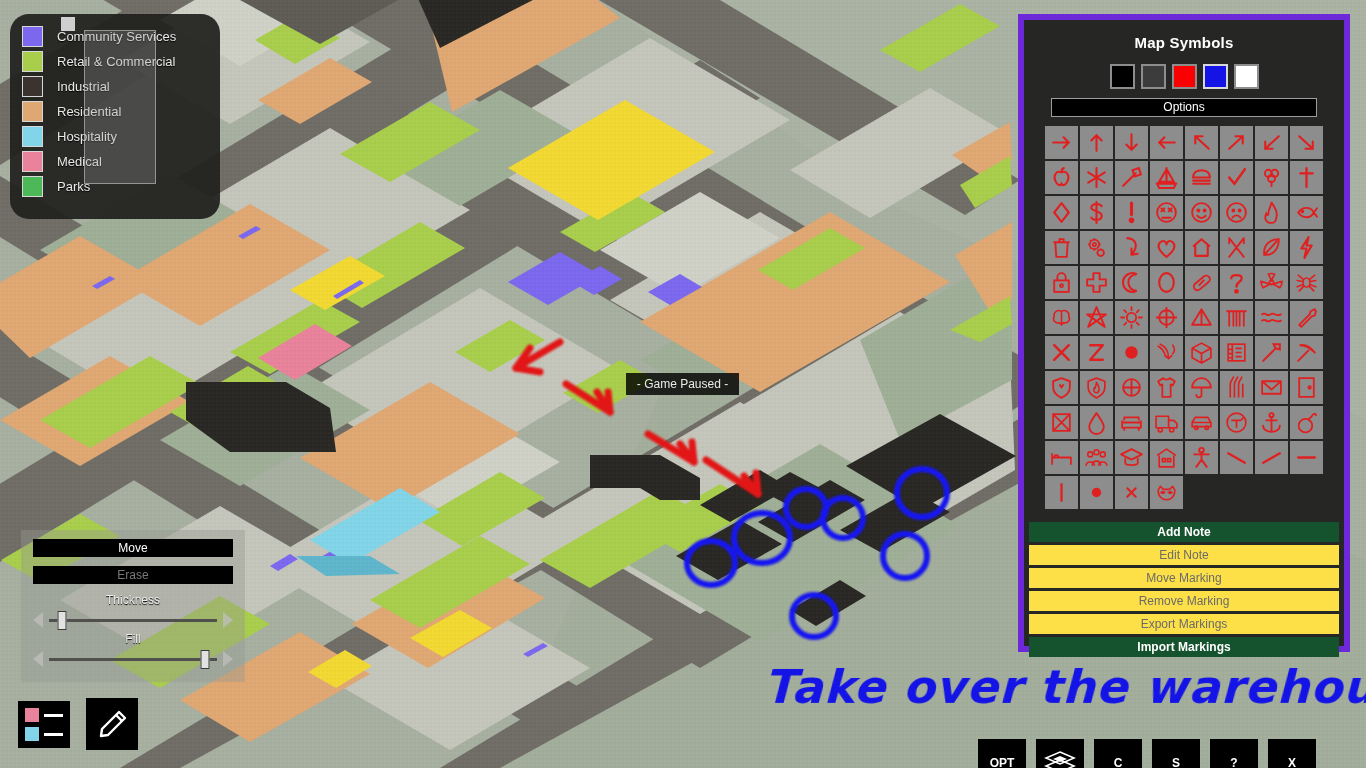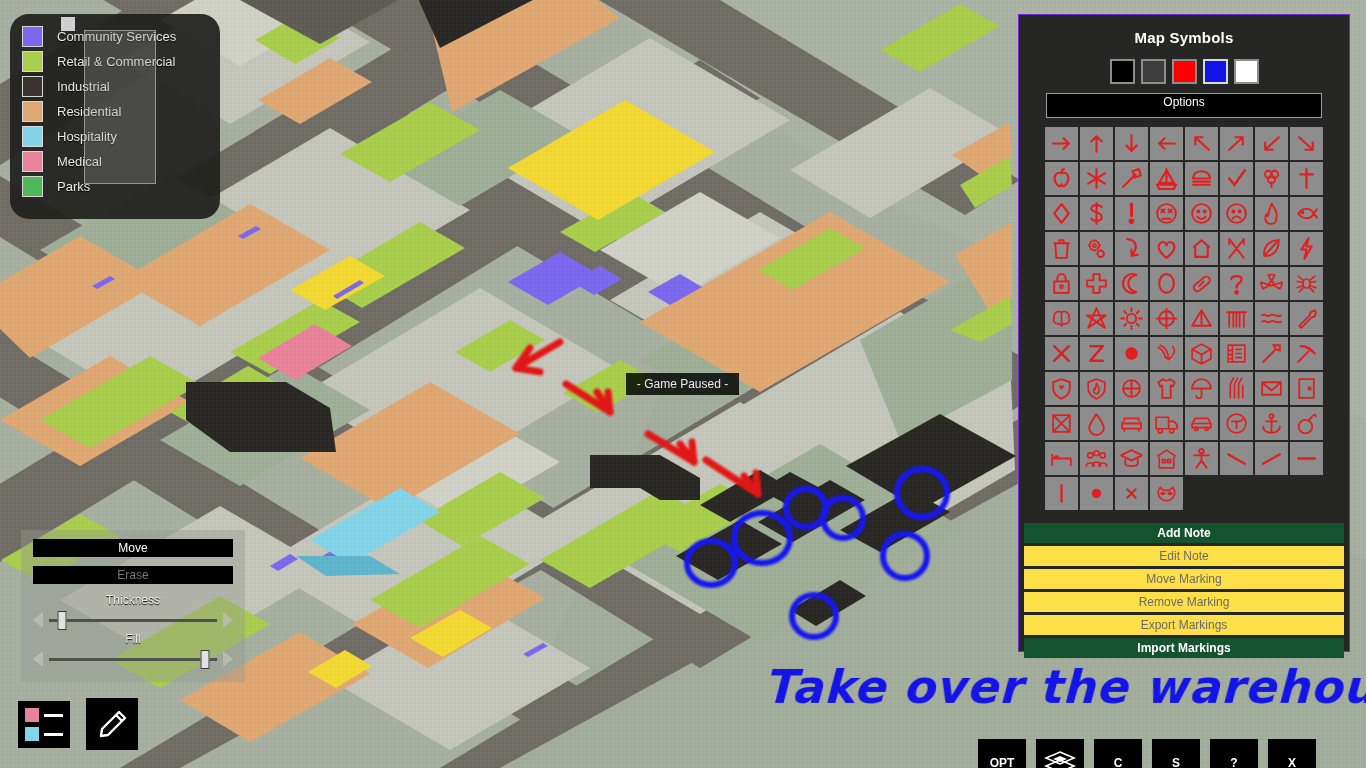--- a/index.html
+++ b/index.html
@@ -119,34 +119,34 @@
     position: absolute; left: 86px; top: 698px;
     width: 52px; height: 52px; background: #000;
     display: flex; align-items: center; justify-content: center;
   }
 
   
   #symbols-panel {
     position: absolute; left: 1018px; top: 14px;
     width: 332px; height: 638px;
     background: #262624;
-    border: 1px solid #6d28d9;
+    border: 6px solid #6d28d9;
   }
   #symbols-title {
     text-align: center; color: #fff;
     font-size: 15px; font-weight: bold;
     margin-top: 14px; letter-spacing: .2px;
   }
   #color-swatches {
     display: flex; justify-content: center; gap: 6px; margin-top: 13px;
   }
   .color-sw { width: 25px; height: 25px; border: 2px solid #8d8d8d; }
   .color-sw.sel { border-color: #d8d8d8; }
   #options-btn {
-    margin: 9px 27px 0; height: 25px; background: #000;
+    margin: 9px 27px 0; height: 19px; background: #000;
     color: #fff; font-size: 12px; text-align: center; line-height: 16px;
     border: 1px solid #9d9d9d;
   }
   #symbol-grid {
     display: grid;
     grid-template-columns: repeat(8, 33px);
     gap: 2px;
     justify-content: center;
     margin-top: 9px;
   }

